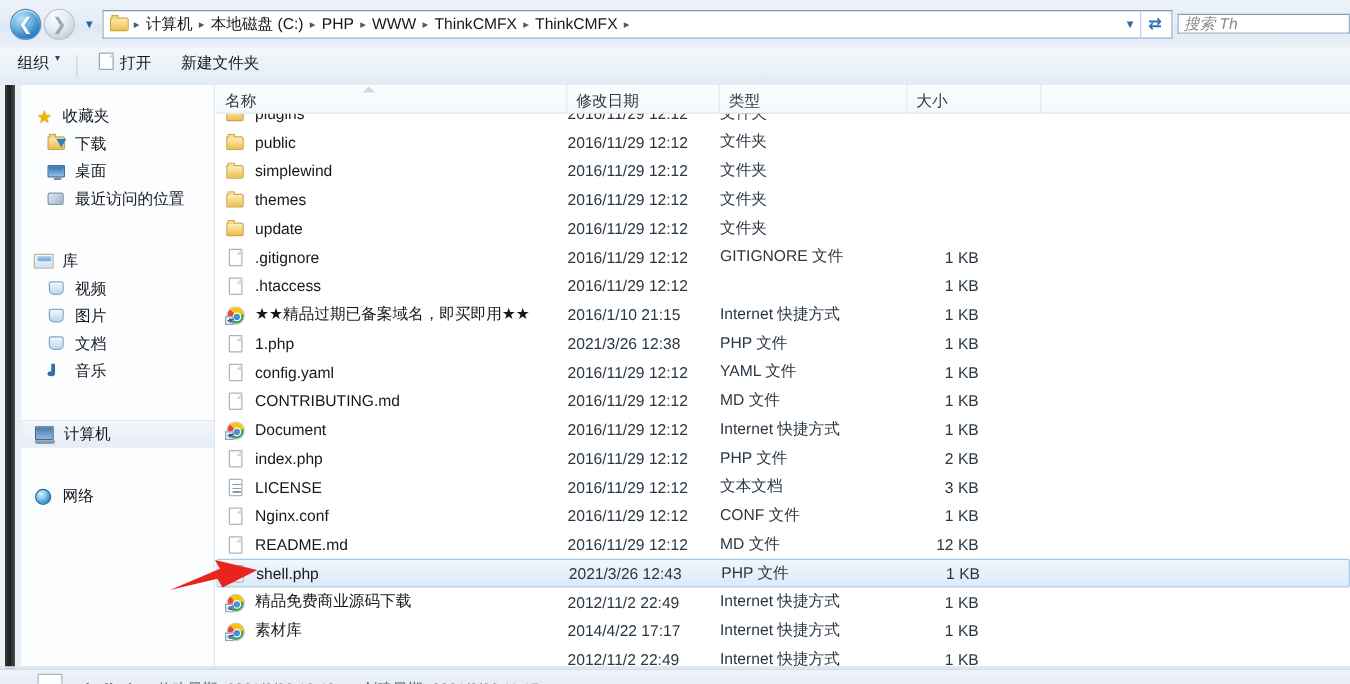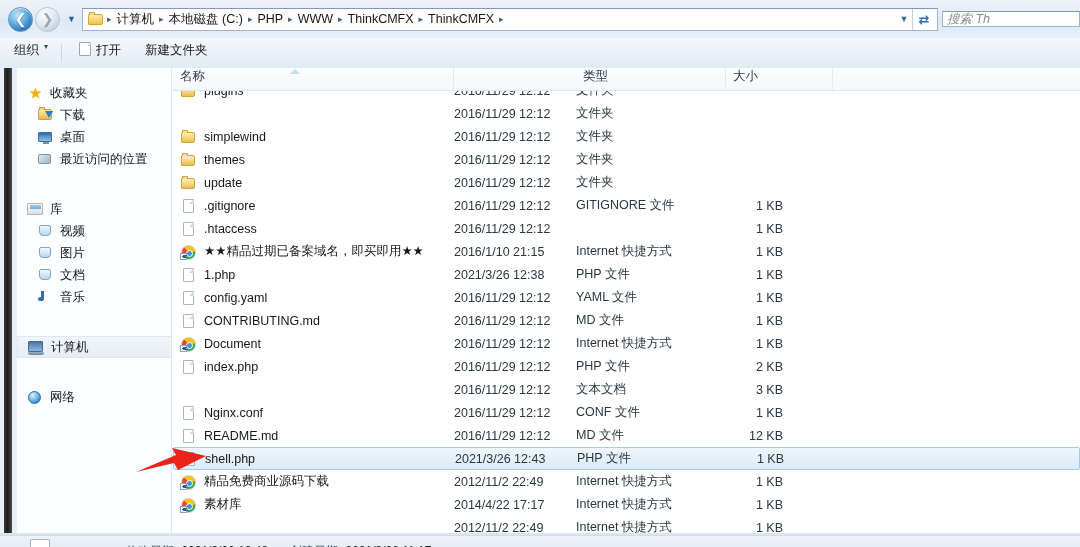--- a/index.html
+++ b/index.html
@@ -163,21 +163,21 @@
     border:1px solid #2a6e9e;box-sizing:border-box;}
 
   
   .listpane{position:absolute;left:173px;top:0;width:907px;height:467px;background:#ffffff;overflow:hidden;}
   .colhdr{
     position:absolute;left:0;top:0;width:907px;height:23px;
     background:linear-gradient(to bottom,#fbfdfe 0%,#f4f8fb 100%);
     border-bottom:1px solid #dfe7ee;box-sizing:border-box;
   }
   .colcell{
-    position:absolute;top:0;height:22px;display:flex;align-items:flex-start;
+    position:absolute;top:0;height:22px;display:flex;align-items:flex-end;
     font-size:12.5px;color:#2e3b47;padding-left:7px;box-sizing:border-box;
     border-right:1px solid #e4ebf1;
   }
   .sortarrow{
     position:absolute;left:117px;top:1px;width:0;height:0;
     border-left:5px solid transparent;border-right:5px solid transparent;
     border-bottom:5px solid #c3dcee;
   }
   .rows{position:absolute;left:0;top:23px;width:907px;height:444px;overflow:hidden;}
   .row{
@@ -396,20 +396,23 @@
         <span>网络</span>
       </div>
     </div>
 
     <div class="listpane">
       <div class="colhdr">
         <div class="sortarrow"></div>
         <div class="colcell" style="left:0;width:281px;">
             <span>名称</span>
           </div>
+        <div class="colcell" style="left:281px;width:122px;">
+            <span>修改日期</span>
+          </div>
         <div class="colcell" style="left:403px;width:150px;">
             <span>类型</span>
           </div>
         <div class="colcell" style="left:553px;width:107px;">
             <span>大小</span>
           </div>
         <div class="colcell" style="left:660px;width:247px;border-right:none;"></div>
       </div>
 
       <div class="rows">
@@ -419,20 +422,26 @@
                 <span class="f-ico">
                   <i class="ic-fold2"></i>
                 </span>
                 <span>plugins</span>
               </div>
               <div class="cell-date">2016/11/29 12:12</div>
               <div class="cell-type">文件夹</div>
               <div class="cell-size"></div>
             </div>
             <div class="row">
+              <div class="cell-name">
+                <span class="f-ico">
+                  <i class="ic-fold2"></i>
+                </span>
+                <span>public</span>
+              </div>
               <div class="cell-date">2016/11/29 12:12</div>
               <div class="cell-type">文件夹</div>
               <div class="cell-size"></div>
             </div>
             <div class="row">
               <div class="cell-name">
                 <span class="f-ico">
                   <i class="ic-fold2"></i>
                 </span>
                 <span>simplewind</span>
@@ -546,20 +555,26 @@
                 <span class="f-ico">
                   <i class="ic-file"></i>
                 </span>
                 <span>index.php</span>
               </div>
               <div class="cell-date">2016/11/29 12:12</div>
               <div class="cell-type">PHP 文件</div>
               <div class="cell-size">2 KB</div>
             </div>
             <div class="row">
+              <div class="cell-name">
+                <span class="f-ico">
+                  <i class="ic-txt"></i>
+                </span>
+                <span>LICENSE</span>
+              </div>
               <div class="cell-date">2016/11/29 12:12</div>
               <div class="cell-type">文本文档</div>
               <div class="cell-size">3 KB</div>
             </div>
             <div class="row">
               <div class="cell-name">
                 <span class="f-ico">
                   <i class="ic-file"></i>
                 </span>
                 <span>Nginx.conf</span>

